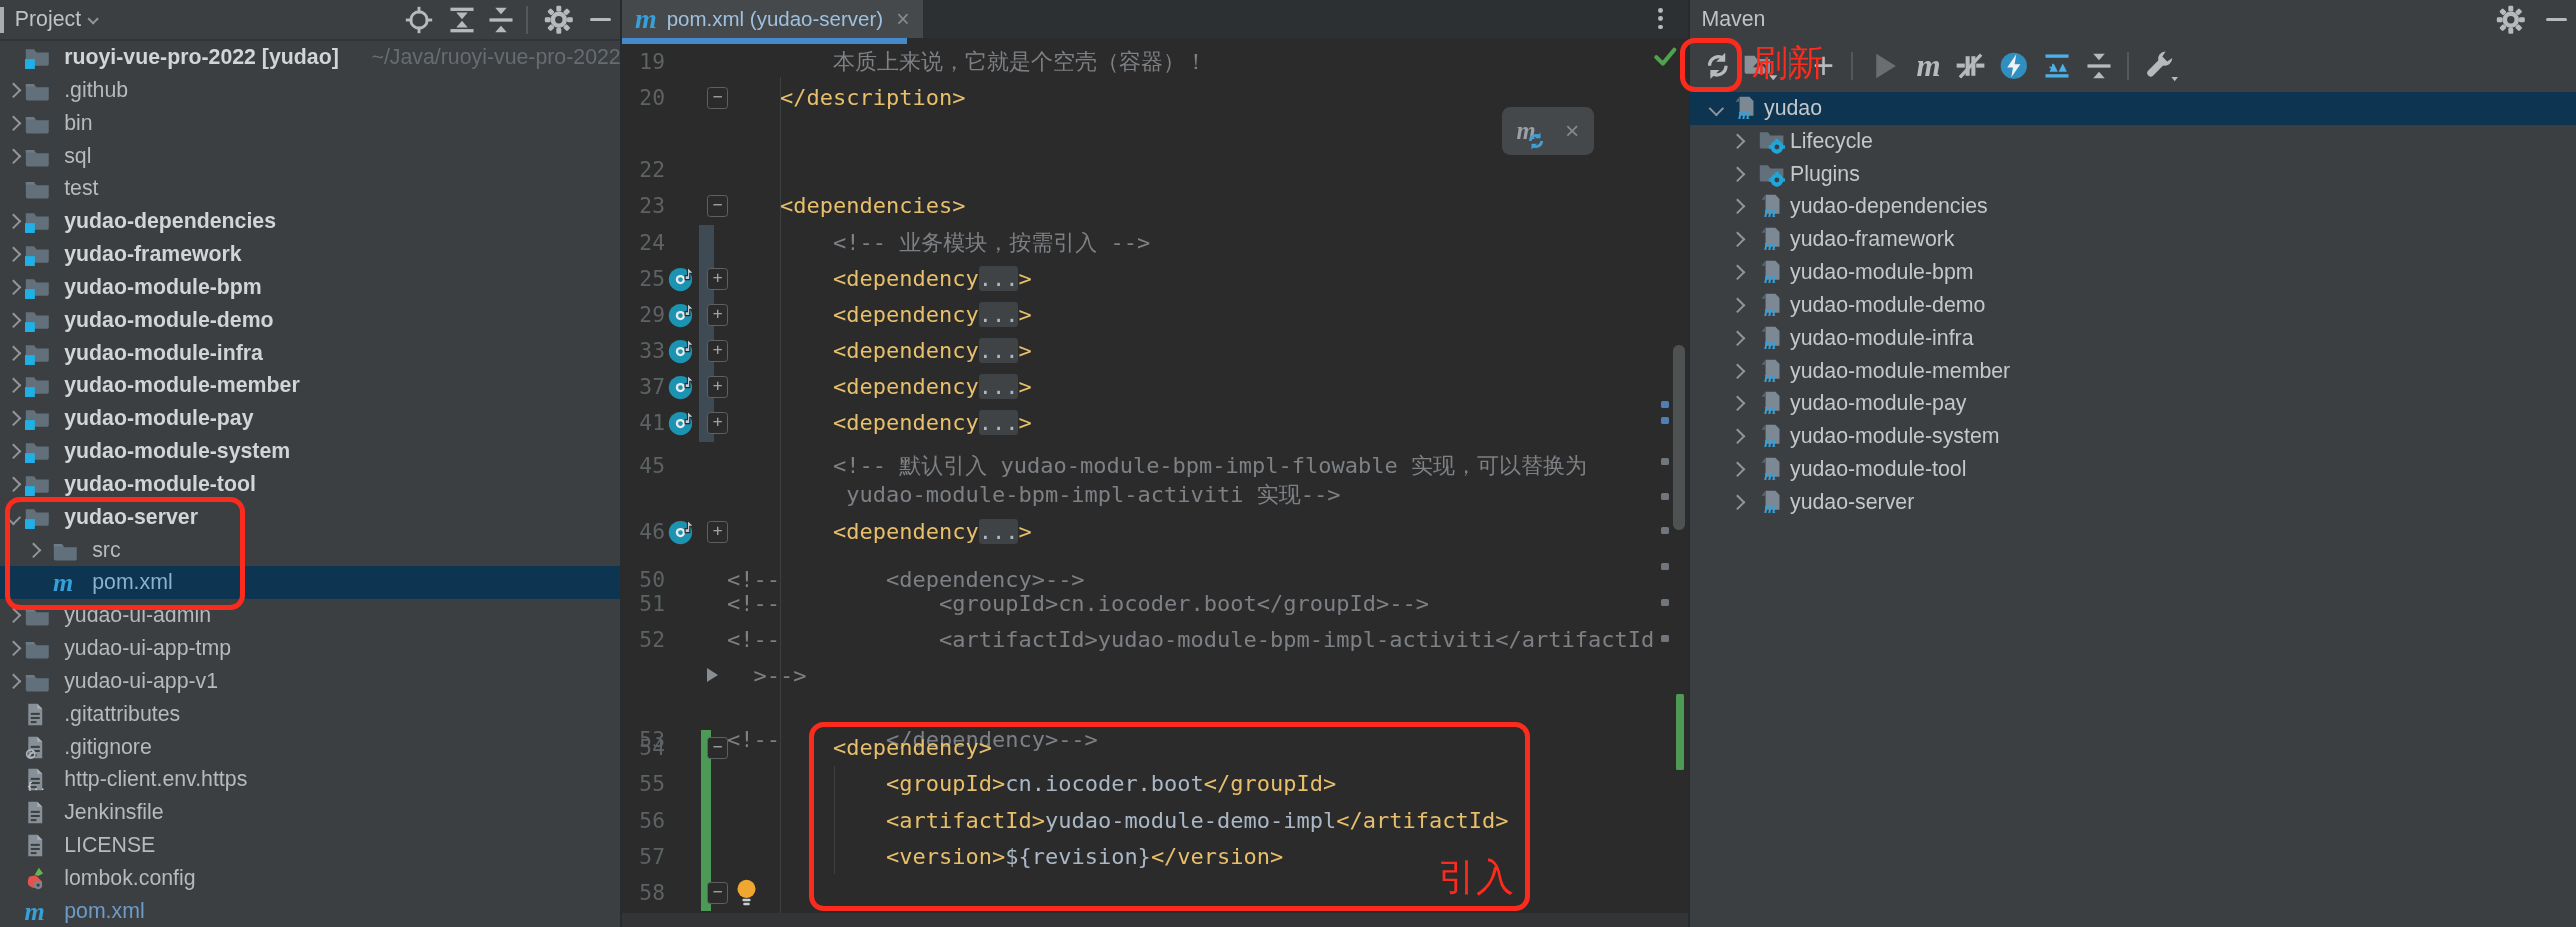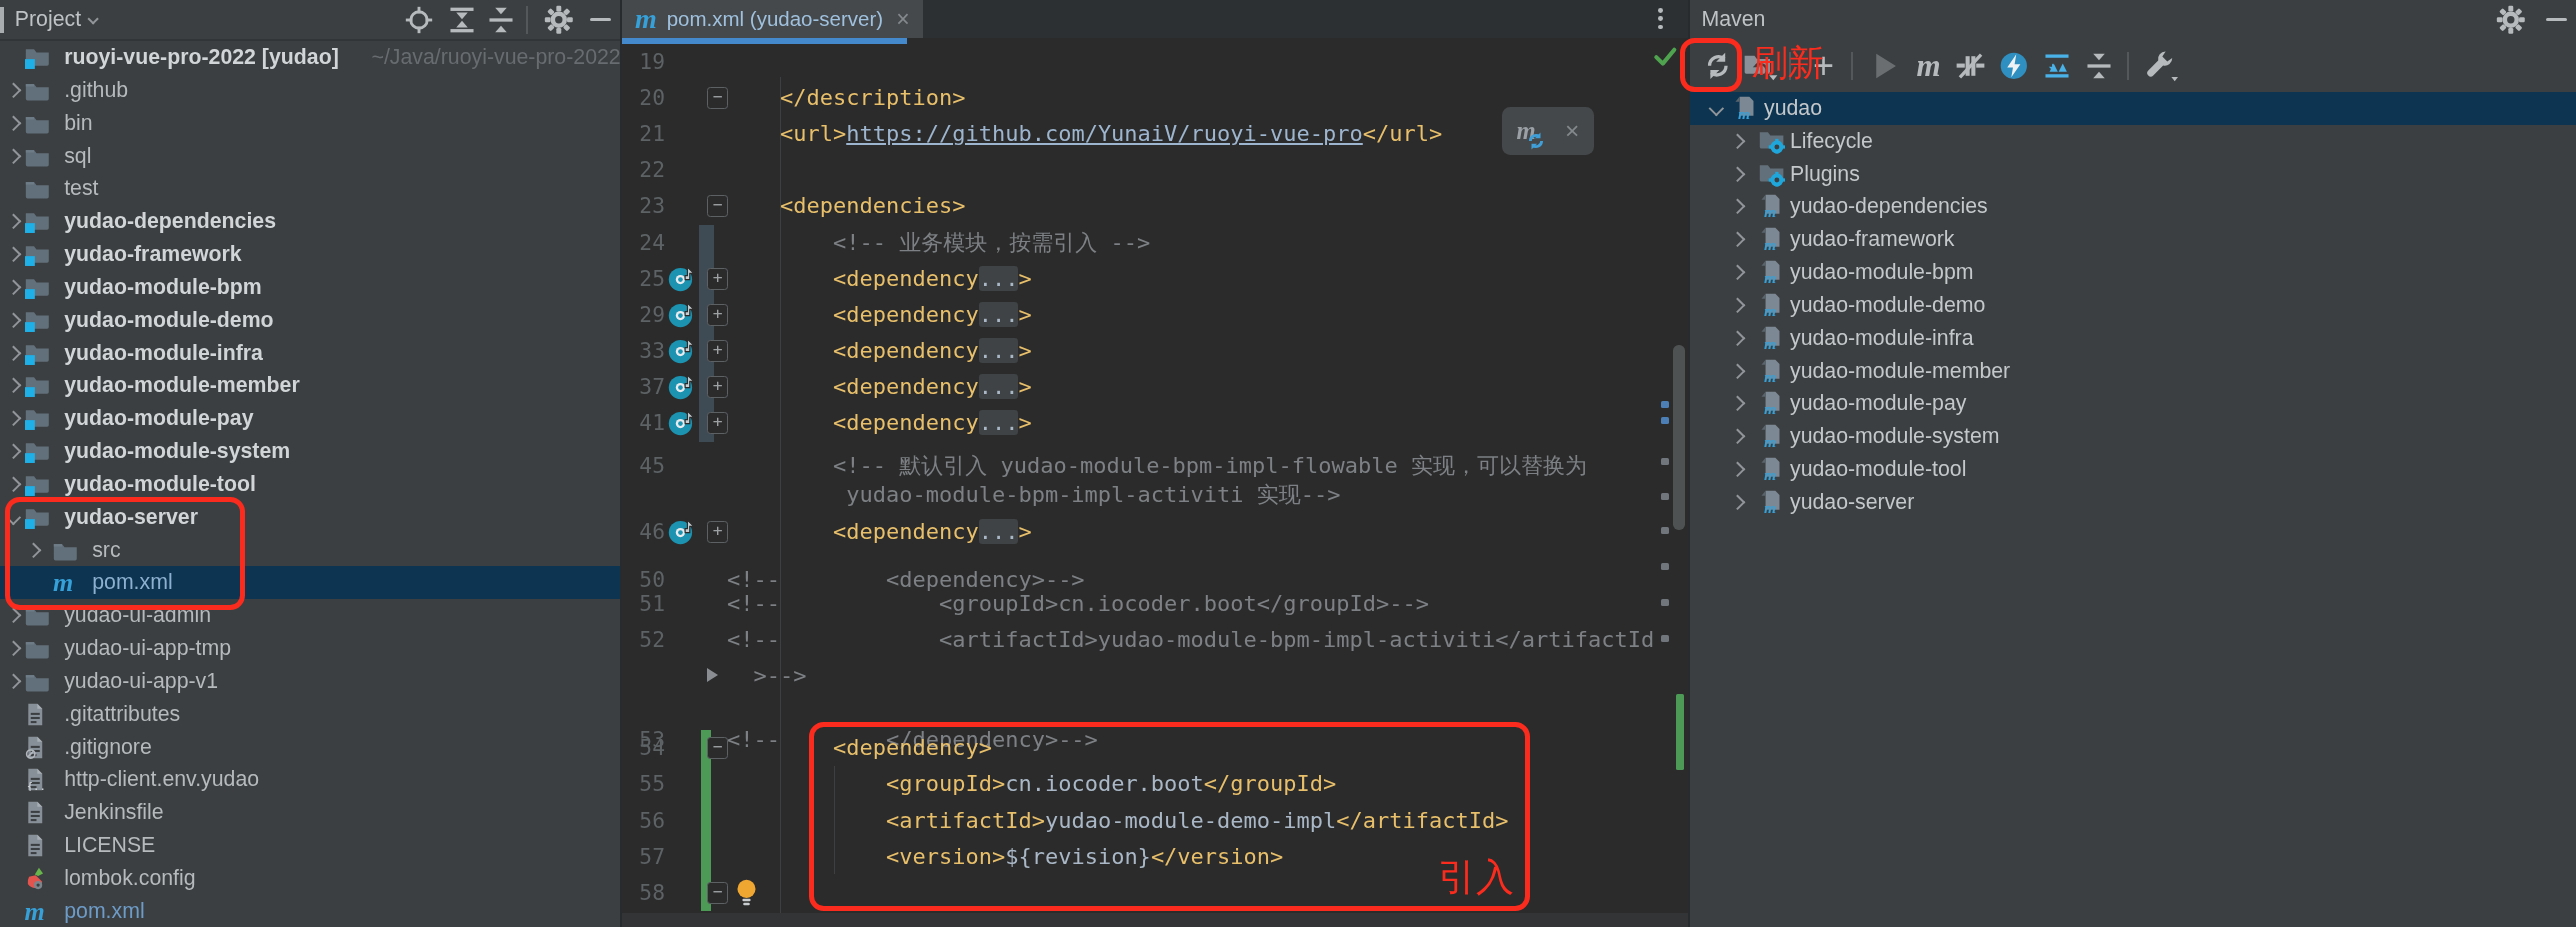--- a/index.html
+++ b/index.html
@@ -350,21 +350,21 @@
           <span style="display: inline-flex; align-items: center; justify-content: center; position: absolute; left: 24.6px;">
             <svg width="19.7" height="23" viewBox="0 0 24 28" style="font-size:26px">
               <path d="M4 1 h11 l6 6 v20 h-17 z" fill="#878f98"></path>
               <path d="M15 1 l6 6 h-6 z" fill="#a8aeb5"></path>
               <rect x="7" y="12" width="11" height="2.5" fill="#3c3f41"></rect>
               <rect x="7" y="17" width="11" height="2.5" fill="#3c3f41"></rect>
               <rect x="7" y="22" width="7" height="2.5" fill="#3c3f41"></rect>
               <text x="2" y="27" font-size="13" fill="#d3d8dc" font-family="DejaVu Sans Mono, monospace">{..}</text>
             </svg>
           </span>
-          <span class="lbl" style="position: absolute; left: 56px; white-space: nowrap;">http-client.env.yudao</span>
+          <span class="lbl" style="position: absolute; left: 56px; white-space: nowrap;">http-client.env.https</span>
         </div>
         <div class="tree-row" style="top: 796px; left: 0px;">
           <span style="display: inline-flex; align-items: center; justify-content: center; position: absolute; left: 24.6px;">
             <svg width="19.7" height="23" viewBox="0 0 24 28">
               <path d="M4 1 h11 l6 6 v20 h-17 z" fill="#878f98"></path>
               <path d="M15 1 l6 6 h-6 z" fill="#a8aeb5"></path>
               <rect x="7" y="12" width="11" height="2.5" fill="#3c3f41"></rect>
               <rect x="7" y="17" width="11" height="2.5" fill="#3c3f41"></rect>
               <rect x="7" y="22" width="7" height="2.5" fill="#3c3f41"></rect>
             </svg>
@@ -416,29 +416,26 @@
           <span></span>
         </div>
     </div>
     <div id="code-surface" class="abs">
         <div class="abs" style="left: 77px; top: 181px; width: 14.8px; height: 217px; background: rgb(63, 75, 84);"></div>
         <div class="abs" style="left: 79px; top: 686px; width: 9.9px; height: 181px; background: rgb(77, 154, 87);"></div>
         <div class="indent-guide" style="left: 158px; top: 33px; height: 851px;"></div>
         <div class="indent-guide" style="left: 212px; top: 722px; height: 108px;"></div>
         <div class="crow" style="top: 0px;">
           <span class="lnum">19</span>
+          <span class="codeline"><span class="tok-comment">        本质上来说，它就是个空壳（容器）！</span></span>
         </div>
         <div class="crow" style="top: 36px;">
           <span class="lnum">20</span>
           <div class="fold-box">−</div>
           <span class="codeline"><span>    </span><span class="tok-tag">&lt;/description&gt;</span></span>
-        </div>
-        <div class="crow" style="top: 72px;">
-          <span class="lnum">21</span>
-          <span class="codeline"><span>    </span><span class="tok-tag">&lt;url&gt;</span><span class="tok-link">https://github.com/YunaiV/ruoyi-vue-pro</span><span class="tok-tag">&lt;/url&gt;</span></span>
         </div>
         <div class="crow" style="top: 108px;">
           <span class="lnum">22</span>
           <span class="codeline"></span>
         </div>
         <div class="crow" style="top: 144px;">
           <span class="lnum">23</span>
           <div class="fold-box">−</div>
           <span class="codeline"><span>    </span><span class="tok-tag">&lt;dependencies&gt;</span></span>
         </div>

